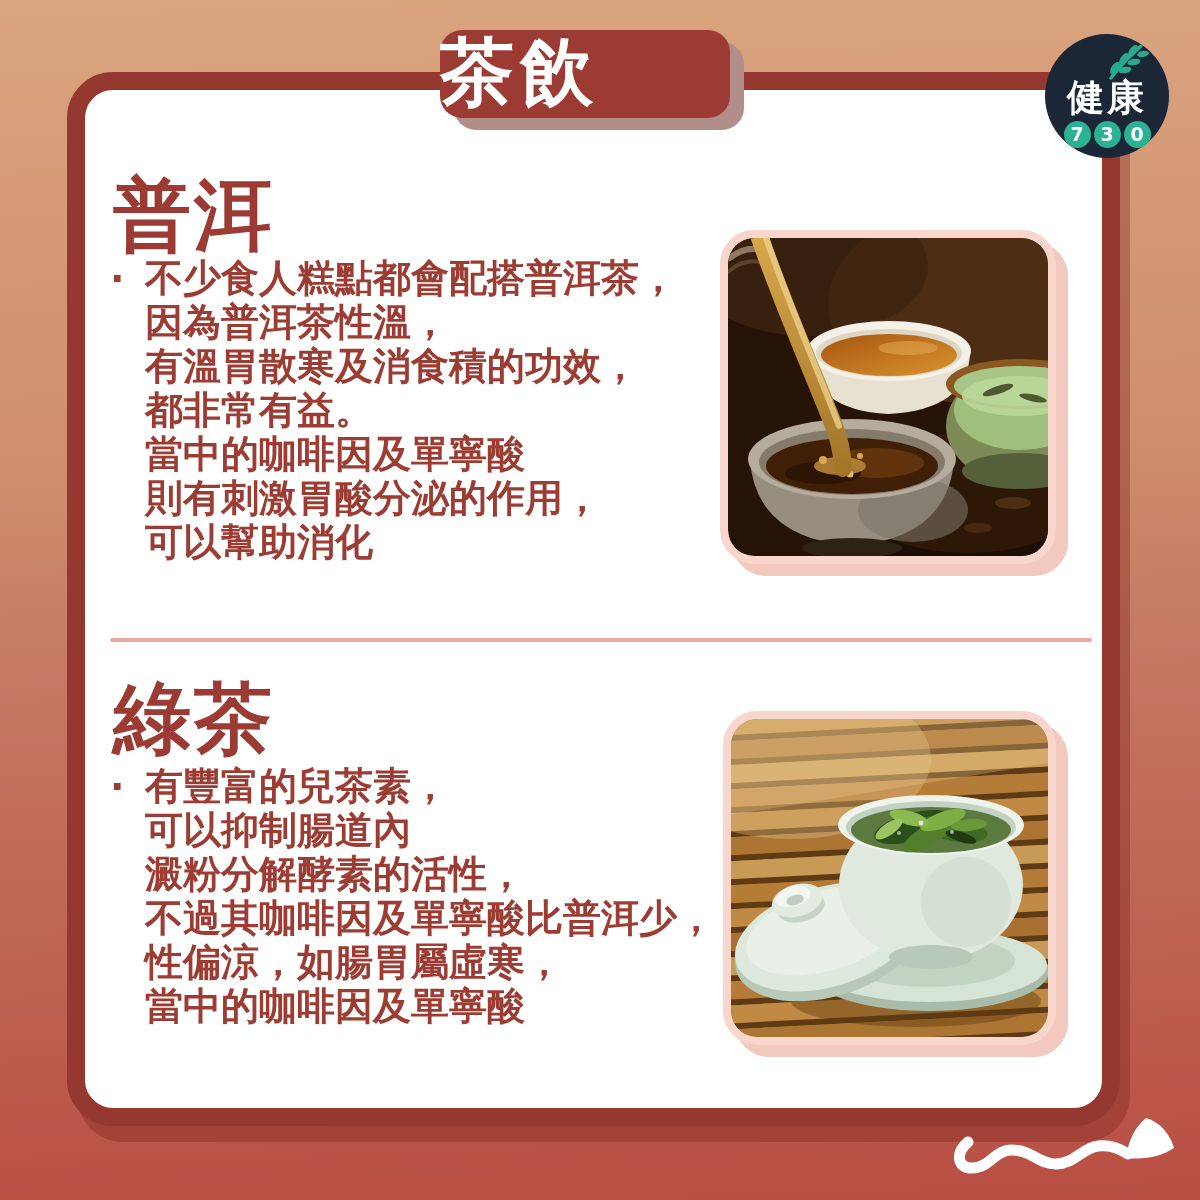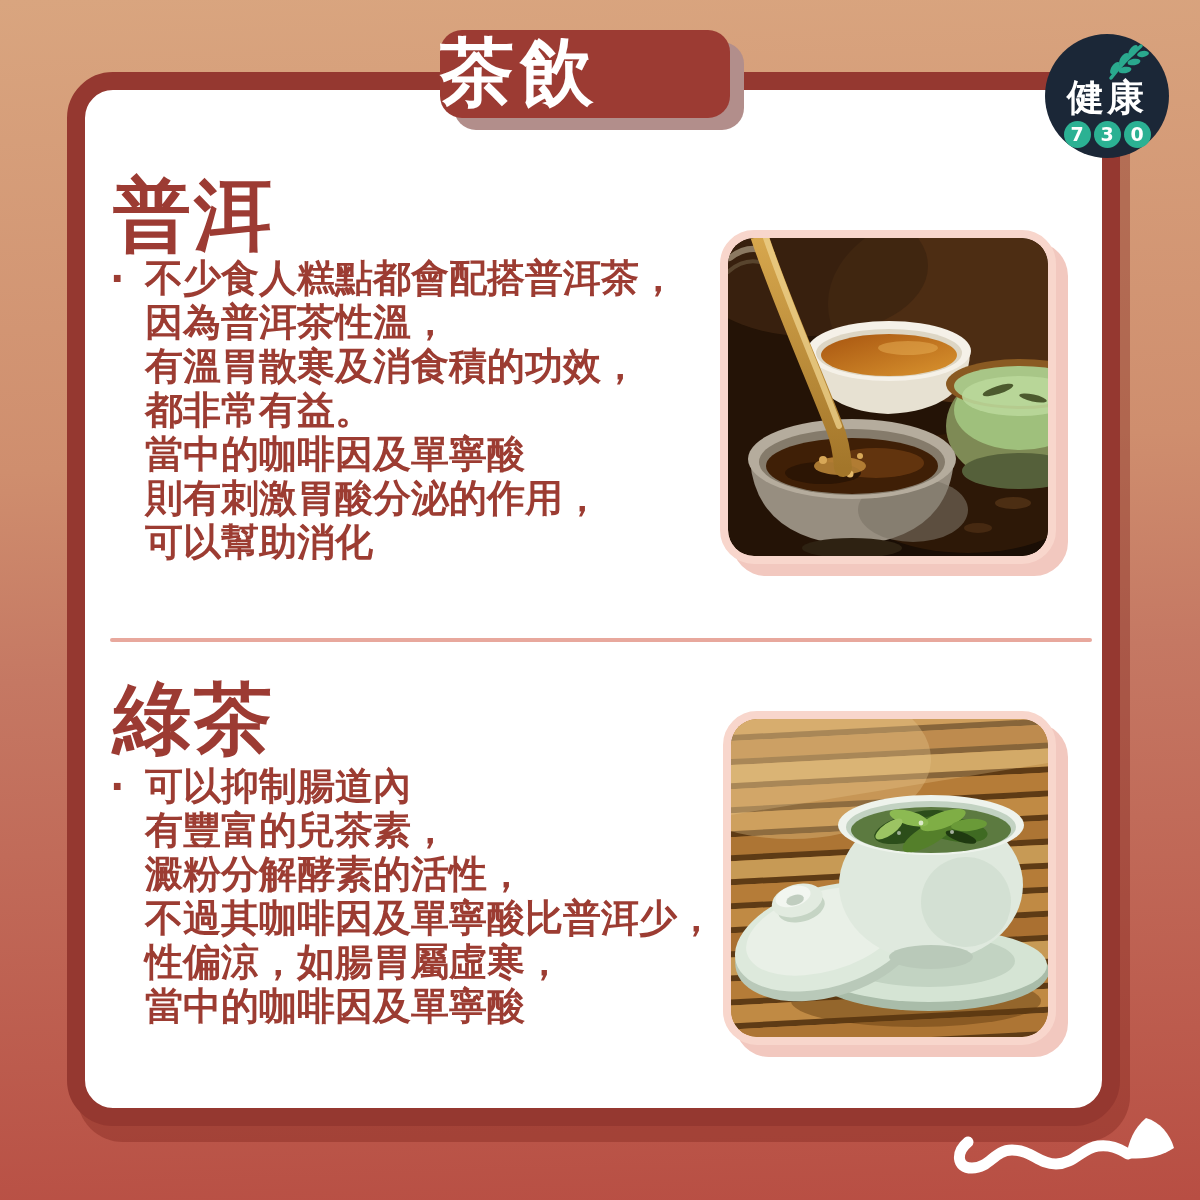--- a/index.html
+++ b/index.html
@@ -144,22 +144,22 @@
     <path d="M36 -6 C58 60 86 122 111 188" stroke="#ecd08a" stroke-width="6" fill="none" opacity="0.8" stroke-linecap="round"></path>
   </svg>
 </div>
 
 <div class="divider"></div>
 
 <h2 class="section-title title-green">綠茶</h2>
 
 <div class="tea-list list-green">
   <div class="tea-line"><span class="bullet">·</span></div>
+  <div class="tea-line"><span>有豐富的兒茶素，</span></div>
   <div class="tea-line"><span>可以抑制腸道內</span></div>
-  <div class="tea-line"><span>有豐富的兒茶素，</span></div>
   <div class="tea-line"><span>澱粉分解酵素的活性，</span></div>
   <div class="tea-line"><span>不過其咖啡因及單寧酸比普洱少，</span></div>
   <div class="tea-line"><span>性偏涼，如腸胃屬虛寒，</span></div>
   <div class="tea-line"><span>當中的咖啡因及單寧酸</span></div>
 </div>
 
 <div class="photo-frame photo-green">
   <svg viewBox="0 0 317 318" width="317" height="318">
     <rect x="0" y="0" width="317" height="318" fill="#b5803f"></rect>
     <g transform="rotate(-3 158 159)">

